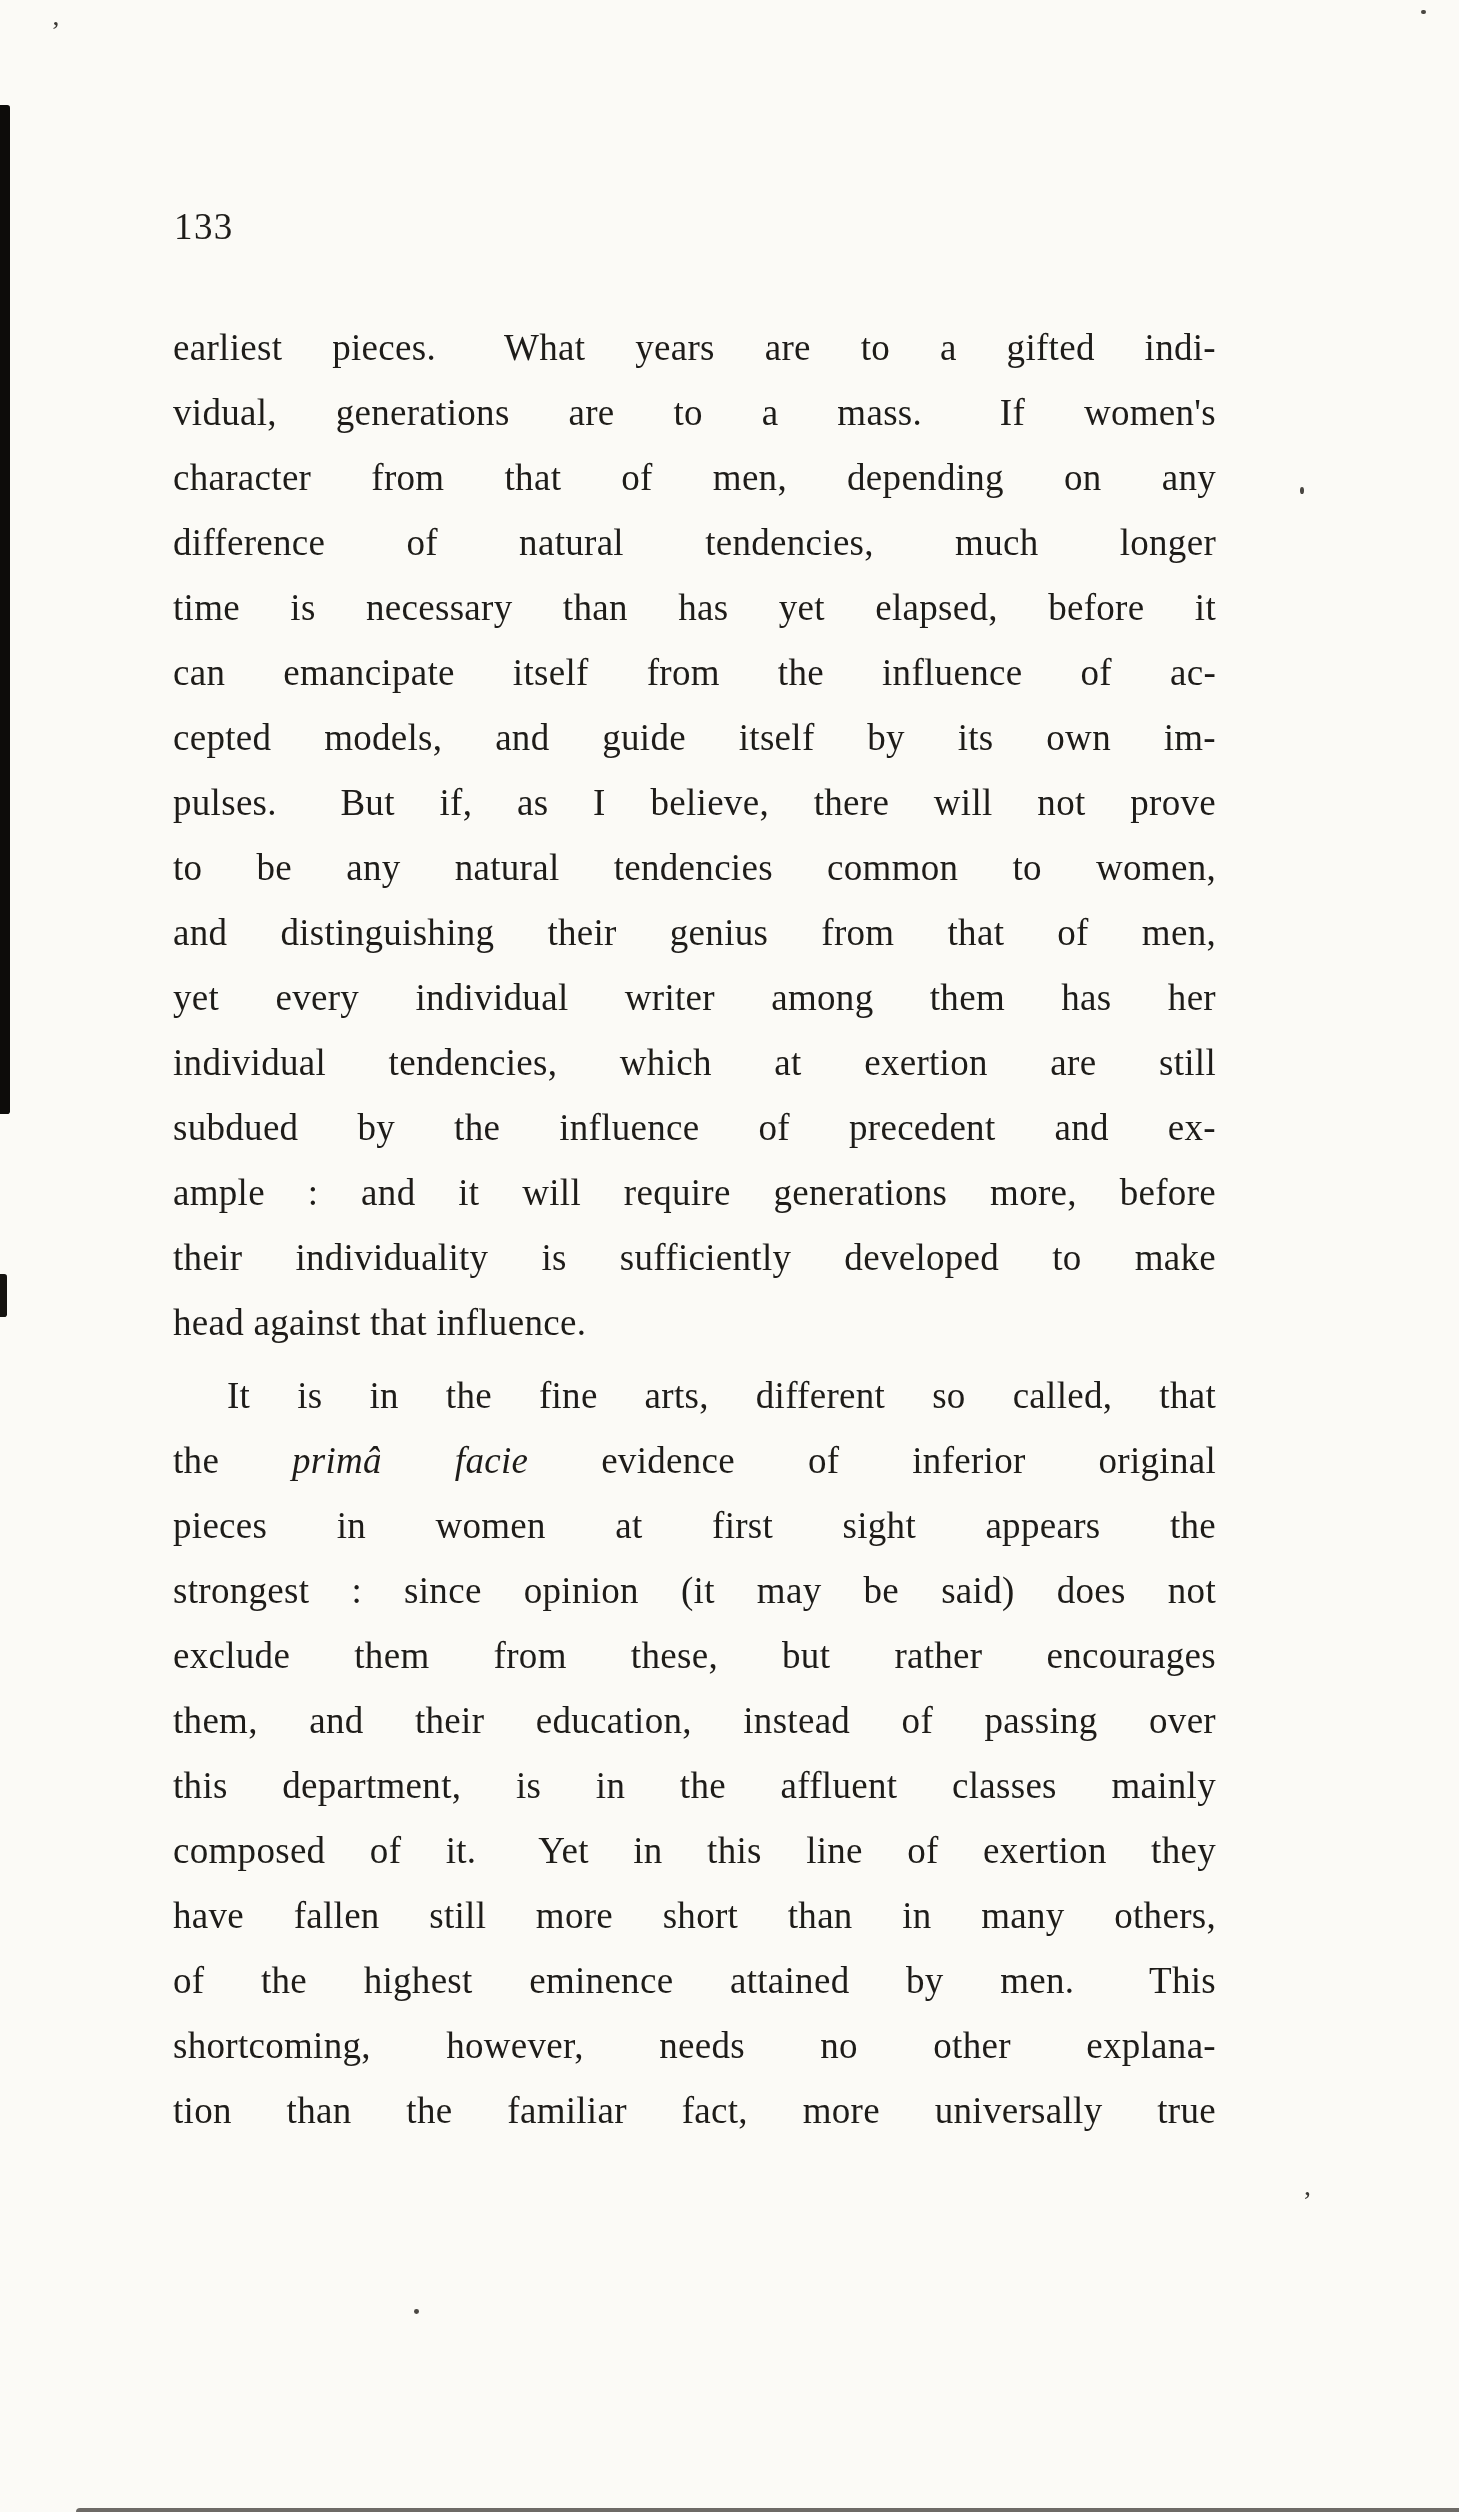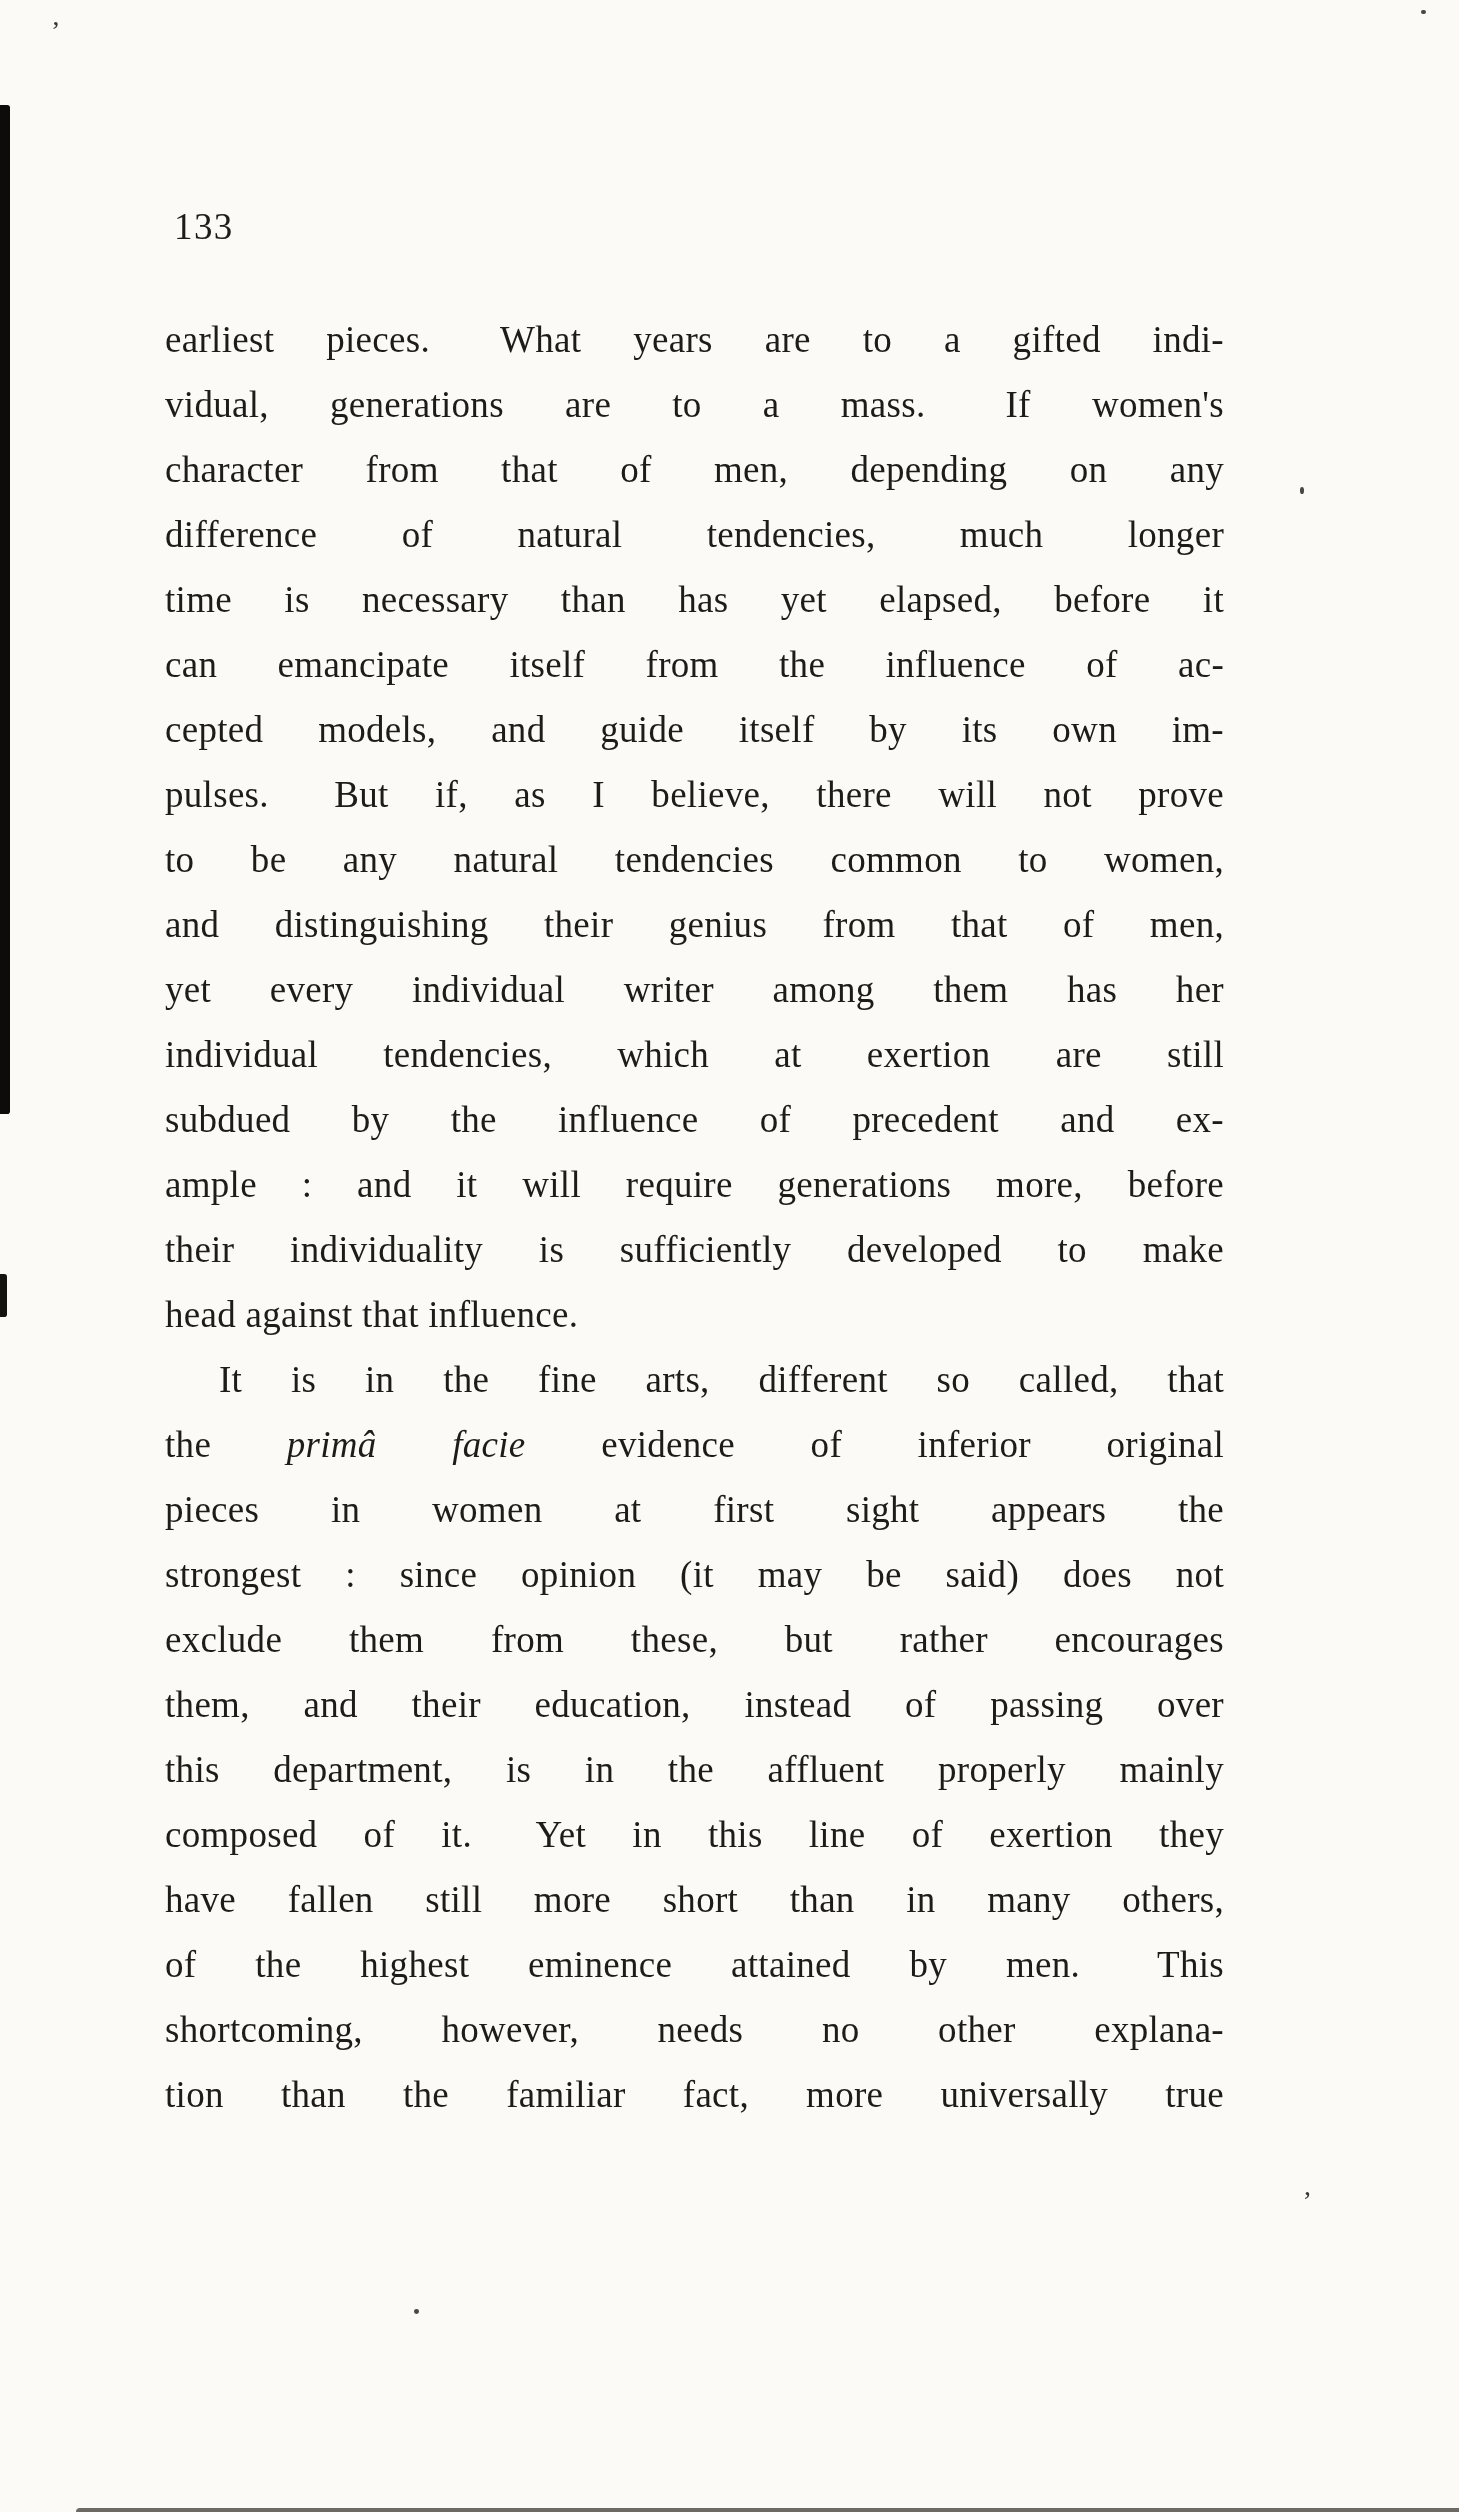--- a/index.html
+++ b/index.html
@@ -31,21 +31,21 @@
   .text-block {
     position: absolute;
     top: 307px;
     left: 165px;
     width: 1059px;
     font-size: 37px;
     line-height: 65px;
     letter-spacing: 0.3px;
   }
   .paragraph {
-    margin: 0;
+    margin: 8px;
   }
   .line {
     text-align: justify;
     text-align-last: justify;
     white-space: normal;
   }
   .line.last {
     text-align-last: left;
   }
   .line.indent {
@@ -129,21 +129,21 @@
         <div class="line"><span>their individuality is sufficiently developed to make</span></div>
         <div class="line last"><span>head against that influence.</span></div>
       </div>
       <div class="paragraph">
         <div class="line indent"><span>It is in the fine arts, different so called, that</span></div>
         <div class="line"><span>the </span><i>primâ facie</i><span> evidence of inferior original</span></div>
         <div class="line"><span>pieces in women at first sight appears the</span></div>
         <div class="line"><span>strongest : since opinion (it may be said) does not</span></div>
         <div class="line"><span>exclude them from these, but rather encourages</span></div>
         <div class="line"><span>them, and their education, instead of passing over</span></div>
-        <div class="line"><span>this department, is in the affluent properly mainly</span></div>
+        <div class="line"><span>this department, is in the affluent classes mainly</span></div>
         <div class="line"><span>composed of it.  Yet in this line of exertion they</span></div>
         <div class="line"><span>have fallen still more short than in many others,</span></div>
         <div class="line"><span>of the highest eminence attained by men.  This</span></div>
         <div class="line"><span>shortcoming, however, needs no other explana-</span></div>
         <div class="line"><span>tion than the familiar fact, more universally true</span></div>
       </div>
     </div>
 
 </div>
 

